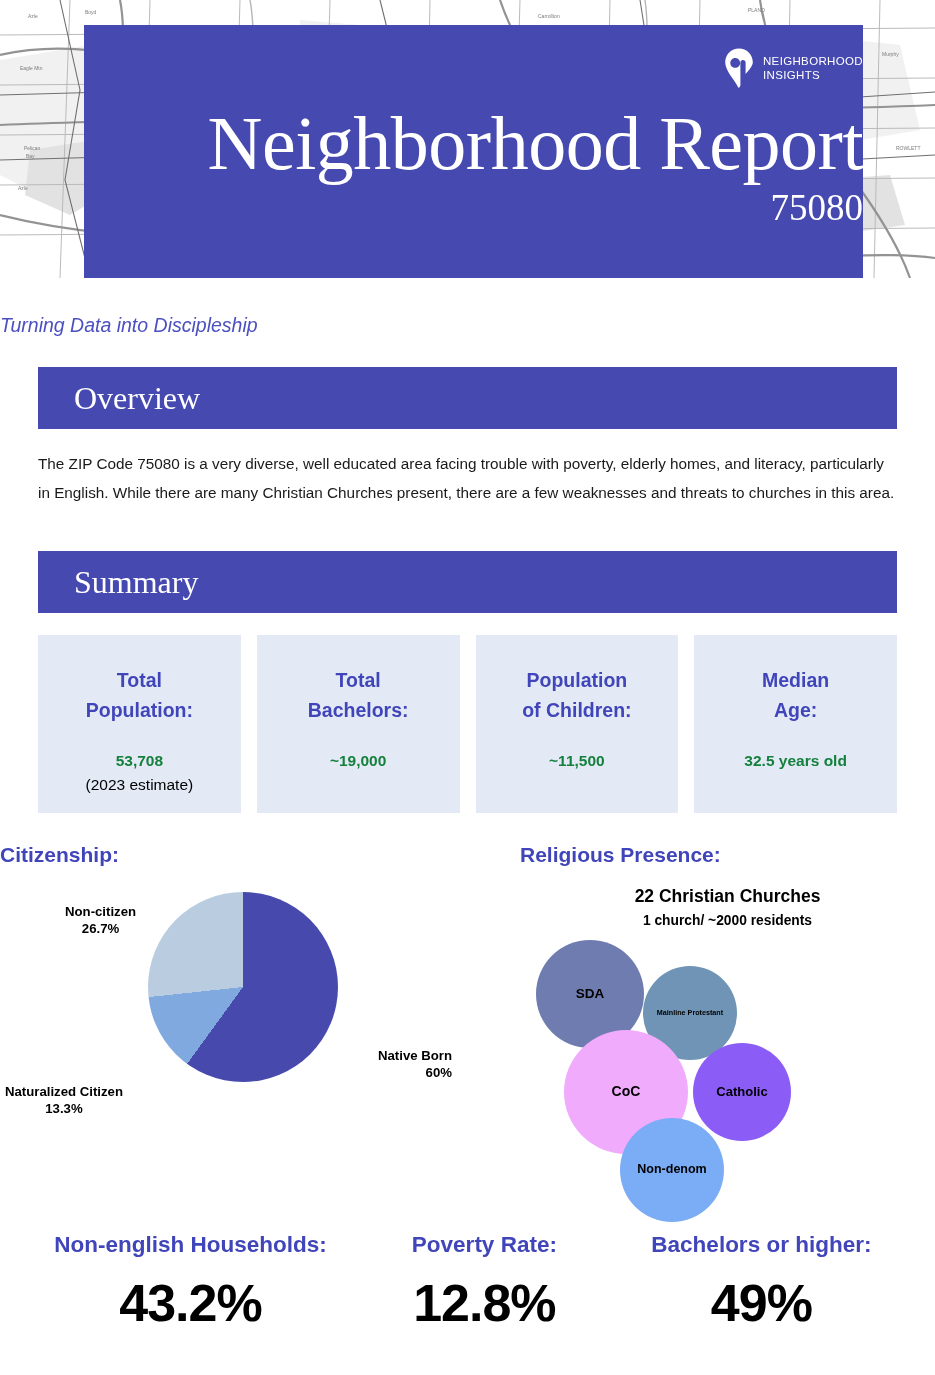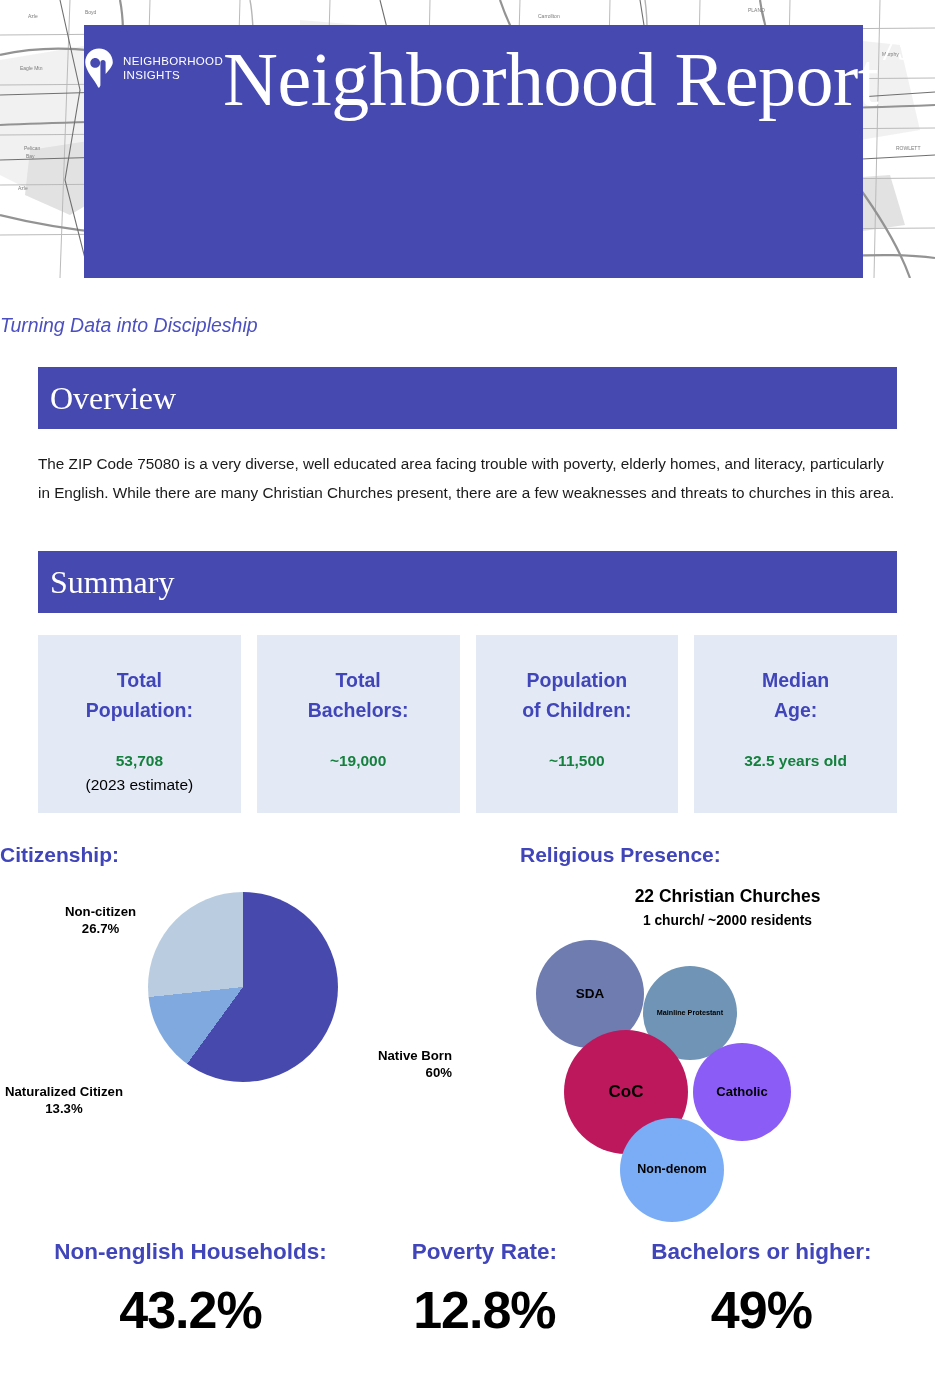--- a/index.html
+++ b/index.html
@@ -29,22 +29,22 @@
 
   .banner {
     position: absolute;
     left: 84px;
     top: 25px;
     width: 779px;
     height: 281px;
     background: #4649b0;
     z-index: 5;
     display: flex;
-    flex-direction: row;
-    align-items: flex-start;
+    flex-direction: column;
+    align-items: flex-end;
   }
   .logo-row {
     display: flex;
     align-items: center;
     gap: 9px;
     margin-top: 22px;
     height: 42px;
   }
   .logo-mark { width: 30px; height: 40px; display: block; }
   .logo-text {
@@ -82,21 +82,21 @@
     margin-top: 36px;
   }
 
   
   .section-bar {
     margin: 0 38px;
     background: #4649b0;
     height: 62px;
     display: flex;
     align-items: center;
-    padding-left: 12px;
+    padding-left: 36px;
   }
   .section-bar .title {
     font-family: "Liberation Serif", serif;
     color: #ffffff;
     font-size: 32px;
     font-weight: 400;
   }
   .bar-overview { margin-top: 30px; }
   .bar-summary { margin-top: 44px; }
 
@@ -214,21 +214,21 @@
     justify-content: center;
     color: #000;
     font-weight: bold;
     text-align: center;
     line-height: 1.1;
   }
 
   
   .bottom-stats {
     display: flex;
-    margin-top: 24px;
+    margin-top: 17px;
     padding: 0 26px;
   }
   .bstat { flex: 1; text-align: center; }
   .bstat.b1 { flex: 1.17; }
   .bstat.b2 { flex: 0.92; }
   .bstat.b3 { flex: 1.05; }
   .bstat .blabel {
     color: #4145ba;
     font-weight: bold;
     font-size: 22.5px;
@@ -407,21 +407,21 @@
     <div class="chart-heading right-head">Religious Presence:</div>
     <div class="rel-count">22 Christian Churches</div>
     <div class="rel-sub">1 church/ ~2000 residents</div>
     <div class="bubbles" id="bubbles-el">
         <div class="bubble" style="width: 108px; height: 108px; left: 36px; top: 2px; background: rgb(111, 124, 176); font-size: 13.5px;">
           <span>SDA</span>
         </div>
         <div class="bubble" style="width: 94px; height: 94px; left: 143px; top: 28px; background: rgb(111, 148, 181); font-size: 7.2px;">
           <span>Mainline Protestant</span>
         </div>
-        <div class="bubble" style="width: 124px; height: 124px; left: 64px; top: 92px; background: #be185d; font-size: 17px;">
+        <div class="bubble" style="width: 124px; height: 124px; left: 64px; top: 92px; background: #f0abfc; font-size: 14px;">
           <span>CoC</span>
         </div>
         <div class="bubble" style="width: 98px; height: 98px; left: 193px; top: 105px; background: #8b5cf6; font-size: 13px;">
           <span>Catholic</span>
         </div>
         <div class="bubble" style="width: 104px; height: 104px; left: 120px; top: 180px; background: rgb(122, 173, 245); font-size: 12.5px;">
           <span>Non-denom</span>
         </div>
       </div>
   </div>

